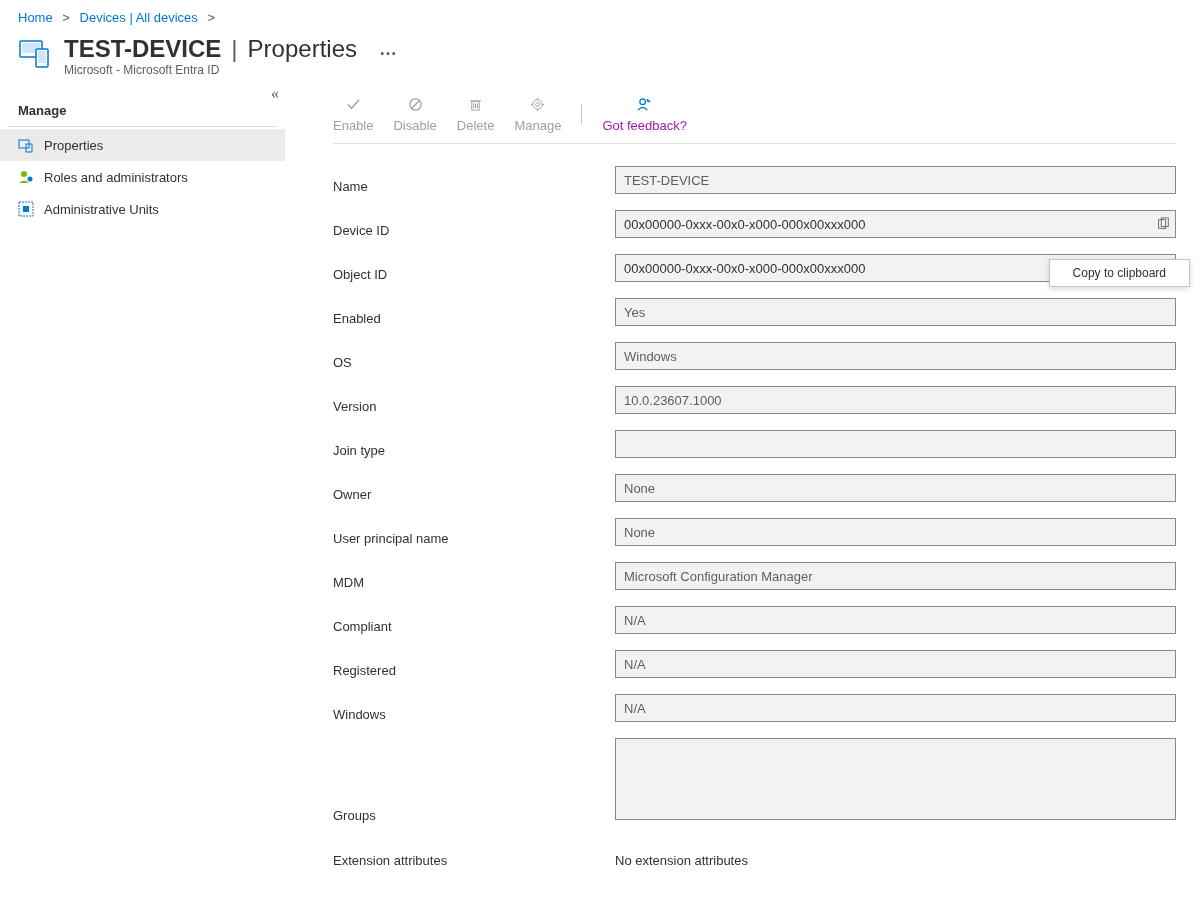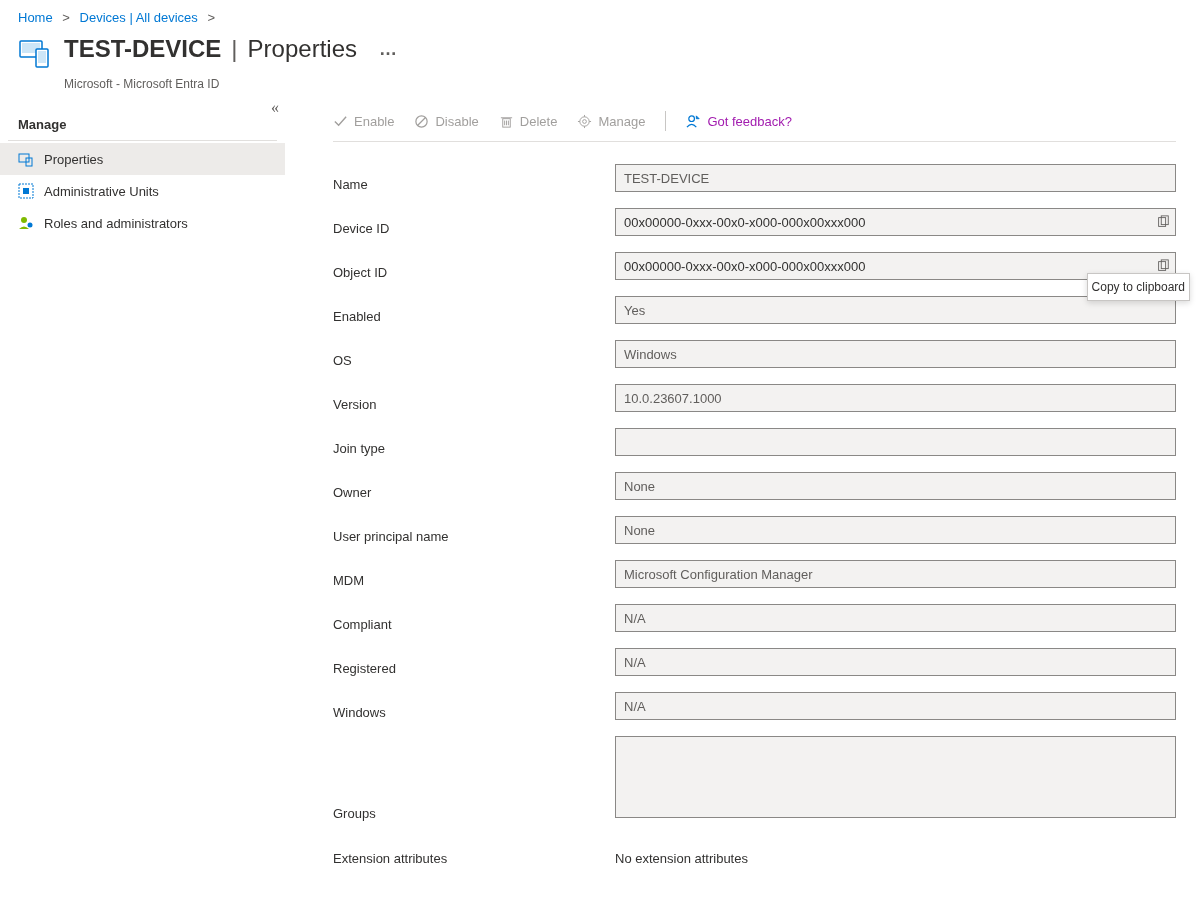--- a/index.html
+++ b/index.html
@@ -39,21 +39,21 @@
     display: flex;
     align-items: center;
     gap: 8px;
   }
   .title-device { }
   .title-sep { color: #605e5c; font-weight: 400; margin: 0 2px; }
   .title-page { font-weight: 400; }
   .subtitle {
     font-size: 12px;
     color: #605e5c;
-    margin-top: 14px;
+    margin-top: 0;
   }
   .ellipsis-btn {
     color: #605e5c;
     font-size: 18px;
     padding: 0 6px;
     cursor: pointer;
     align-self: center;
     margin-left: 8px;
   }
 
@@ -111,20 +111,21 @@
     padding: 10px 0;
     border-bottom: 1px solid #e1dfdd;
     color: #605e5c;
     font-size: 13px;
   }
   .tool-btn {
     display: flex;
     align-items: center;
     gap: 6px;
     cursor: pointer;
+    flex-direction: column;
   }
   .tool-btn svg { width: 15px; height: 15px; }
   .tool-btn.disabled { color: #a19f9d; cursor: default; }
   .tool-btn.disabled svg { stroke: #a19f9d; fill: none;}
   .toolbar-sep {
     width: 1px;
     height: 20px;
     background: #c8c6c4;
   }
   .feedback-btn { color: #a21caf; }
@@ -188,21 +189,21 @@
     padding-top: 6px;
   }
 
   .tooltip {
     position: absolute;
     top: 172px;
     right: 10px;
     background: #fff;
     border: 1px solid #c8c6c4;
     box-shadow: 0 2px 6px rgba(0,0,0,0.15);
-    padding: 6px 4px;
+    padding: 6px 23px;
     font-size: 12px;
     z-index: 10;
     white-space: nowrap;
   }
 </style>
 </head>
 <body>
 
 <div class="breadcrumb">
   <a>Home</a>
@@ -244,36 +245,36 @@
             <rect x="1" y="3" width="10" height="8" fill="none" stroke="#0078d4"></rect>
             <rect x="8" y="7" width="6" height="8" fill="none" stroke="#0078d4"></rect>
           </svg>
       </span>
       <span>Properties</span>
     </div>
 
     <div class="side-item">
       <span class="icon">
         <svg viewBox="0 0 16 16">
-            <rect x="1" y="1" width="14" height="14" fill="none" stroke="#0078d4" stroke-dasharray="2 1"></rect>
-            <rect x="5" y="5" width="6" height="6" fill="#0078d4"></rect>
-          </svg>
-      </span>
-      <span>Administrative Units</span>
-    </div>
-
-    <div class="side-item">
-      <span class="icon">
-        <svg viewBox="0 0 16 16">
             <circle cx="6" cy="5" r="3" fill="#7fba00"></circle>
             <path d="M1 14 Q6 9 11 14" fill="#7fba00"></path>
             <circle cx="12" cy="10" r="2.5" fill="#0078d4"></circle>
           </svg>
       </span>
       <span>Roles and administrators</span>
+    </div>
+
+    <div class="side-item">
+      <span class="icon">
+        <svg viewBox="0 0 16 16">
+            <rect x="1" y="1" width="14" height="14" fill="none" stroke="#0078d4" stroke-dasharray="2 1"></rect>
+            <rect x="5" y="5" width="6" height="6" fill="#0078d4"></rect>
+          </svg>
+      </span>
+      <span>Administrative Units</span>
     </div>
   </div>
 
   <div class="main">
 
     <div class="toolbar">
       <div class="tool-btn disabled">
         <svg viewBox="0 0 16 16">
             <path d="M2 8 L6 12 L14 3" fill="none" stroke="#a19f9d" stroke-width="1.5"></path>
           </svg>

